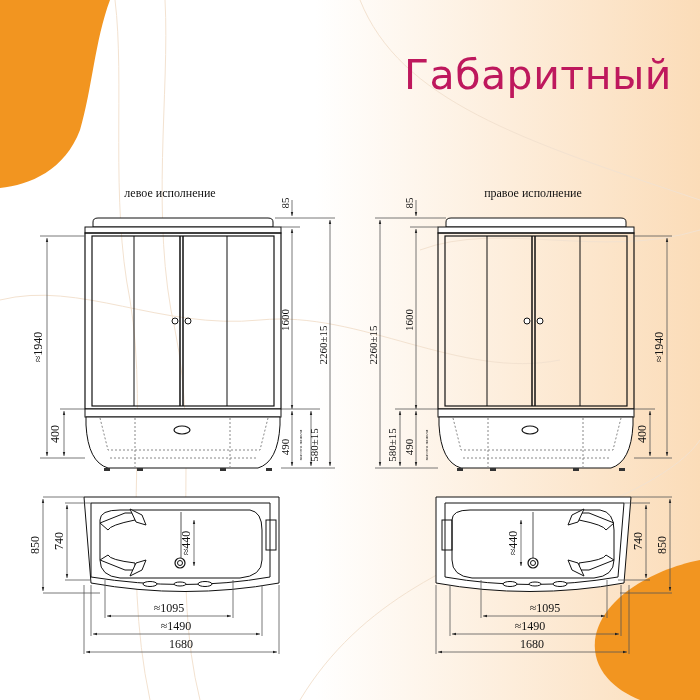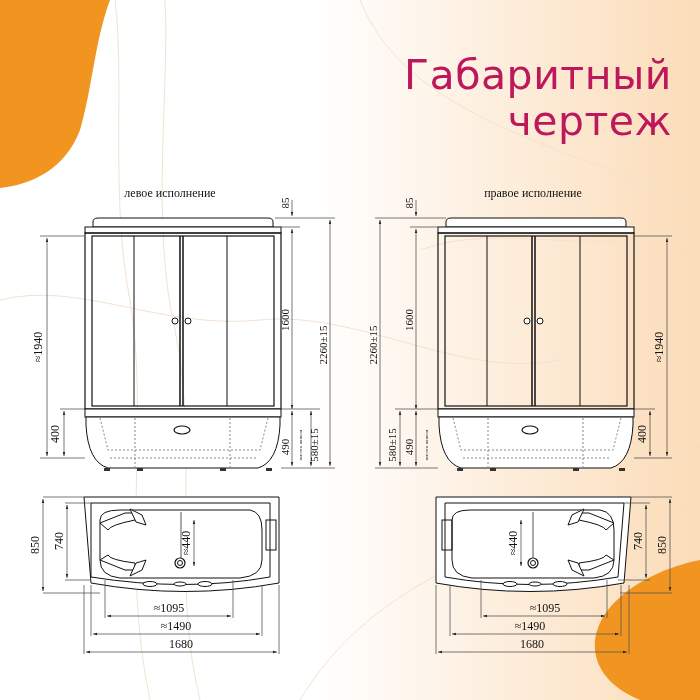--- a/index.html
+++ b/index.html
@@ -30,21 +30,20 @@
     <path d="M420 250 C500 220 600 260 700 230"></path>
   </g>
 
   <path d="M0 0 L110 0 C95 40 92 90 80 130 C65 170 30 185 0 188 Z" fill="#f29520"></path>
 
   <path d="M700 560 C650 570 600 600 595 640 C592 670 615 690 640 700 L700 700 Z" fill="#f29520"></path>
 </svg>
 
 <div class="title">
   <span>Габаритный</span>
-  <span>чертеж</span>
 </div>
 
 <svg class="bg" viewBox="0 0 700 700" xmlns="http://www.w3.org/2000/svg">
   <defs>
     <marker id="arr" viewBox="0 0 10 10" refX="10" refY="5" markerWidth="5" markerHeight="5" orient="auto-start-reverse">
       <path d="M0 2 L10 5 L0 8 Z" fill="#222"></path>
     </marker>
   </defs>
 
   <g>

